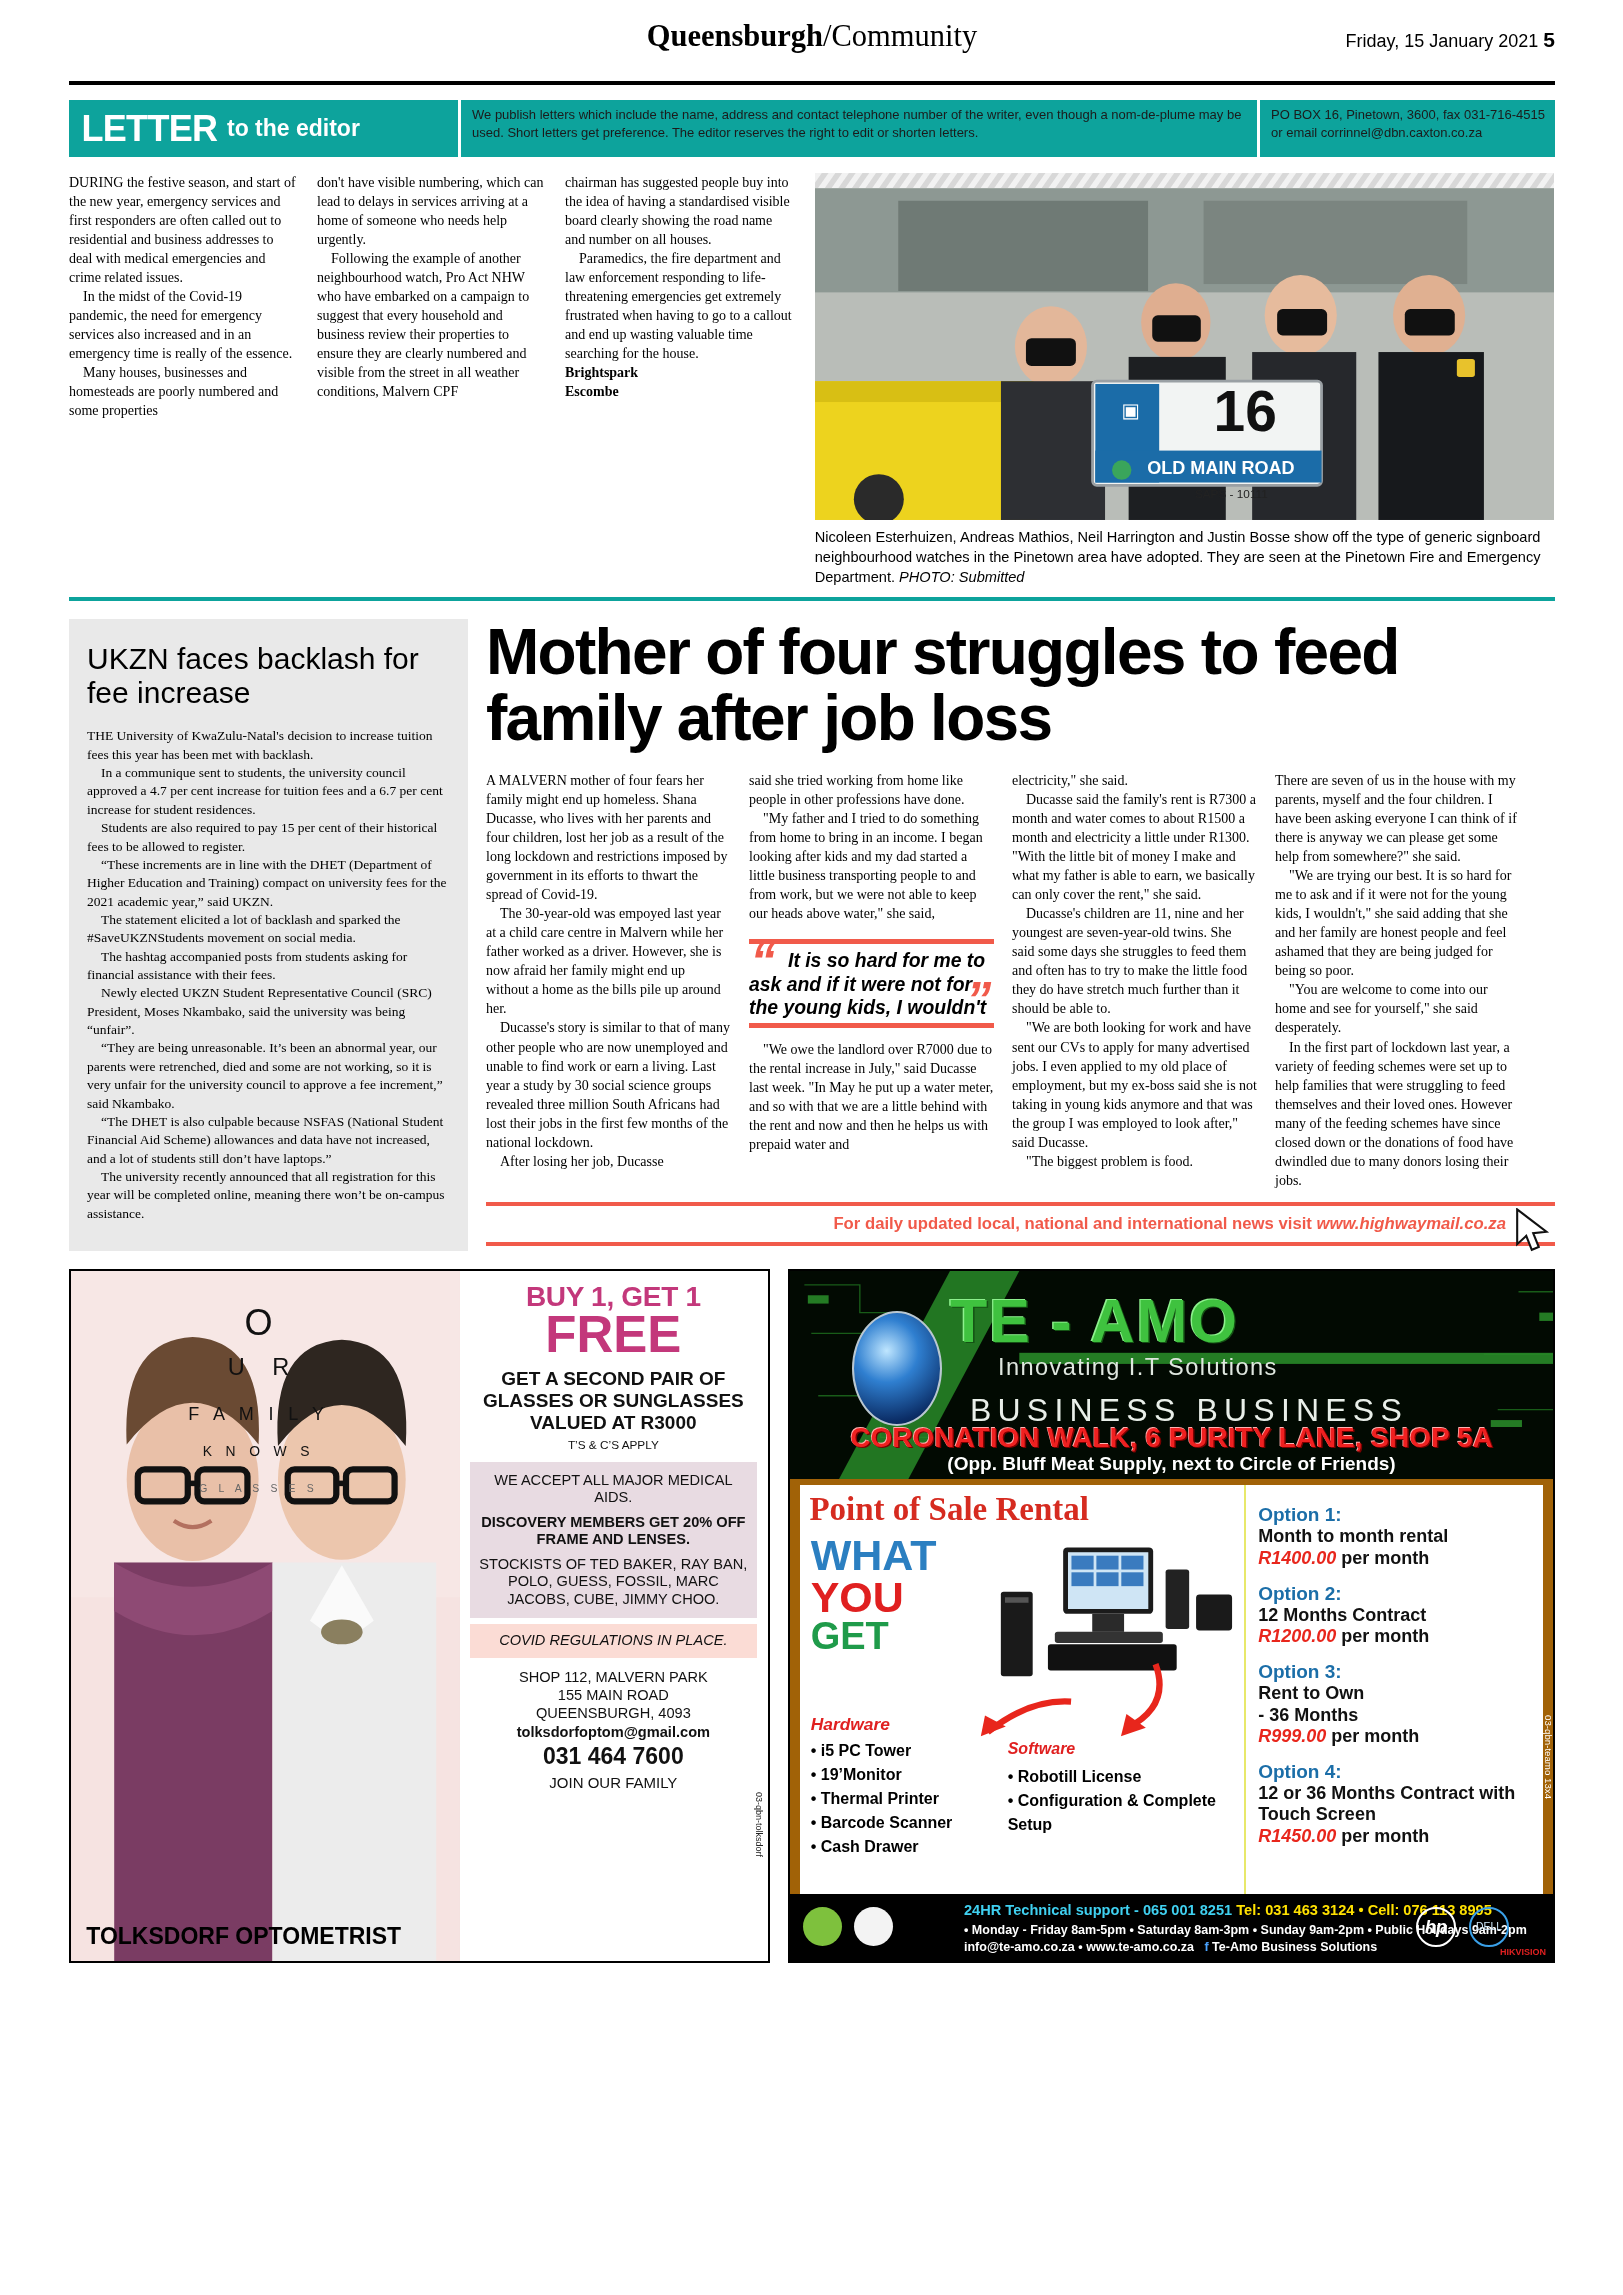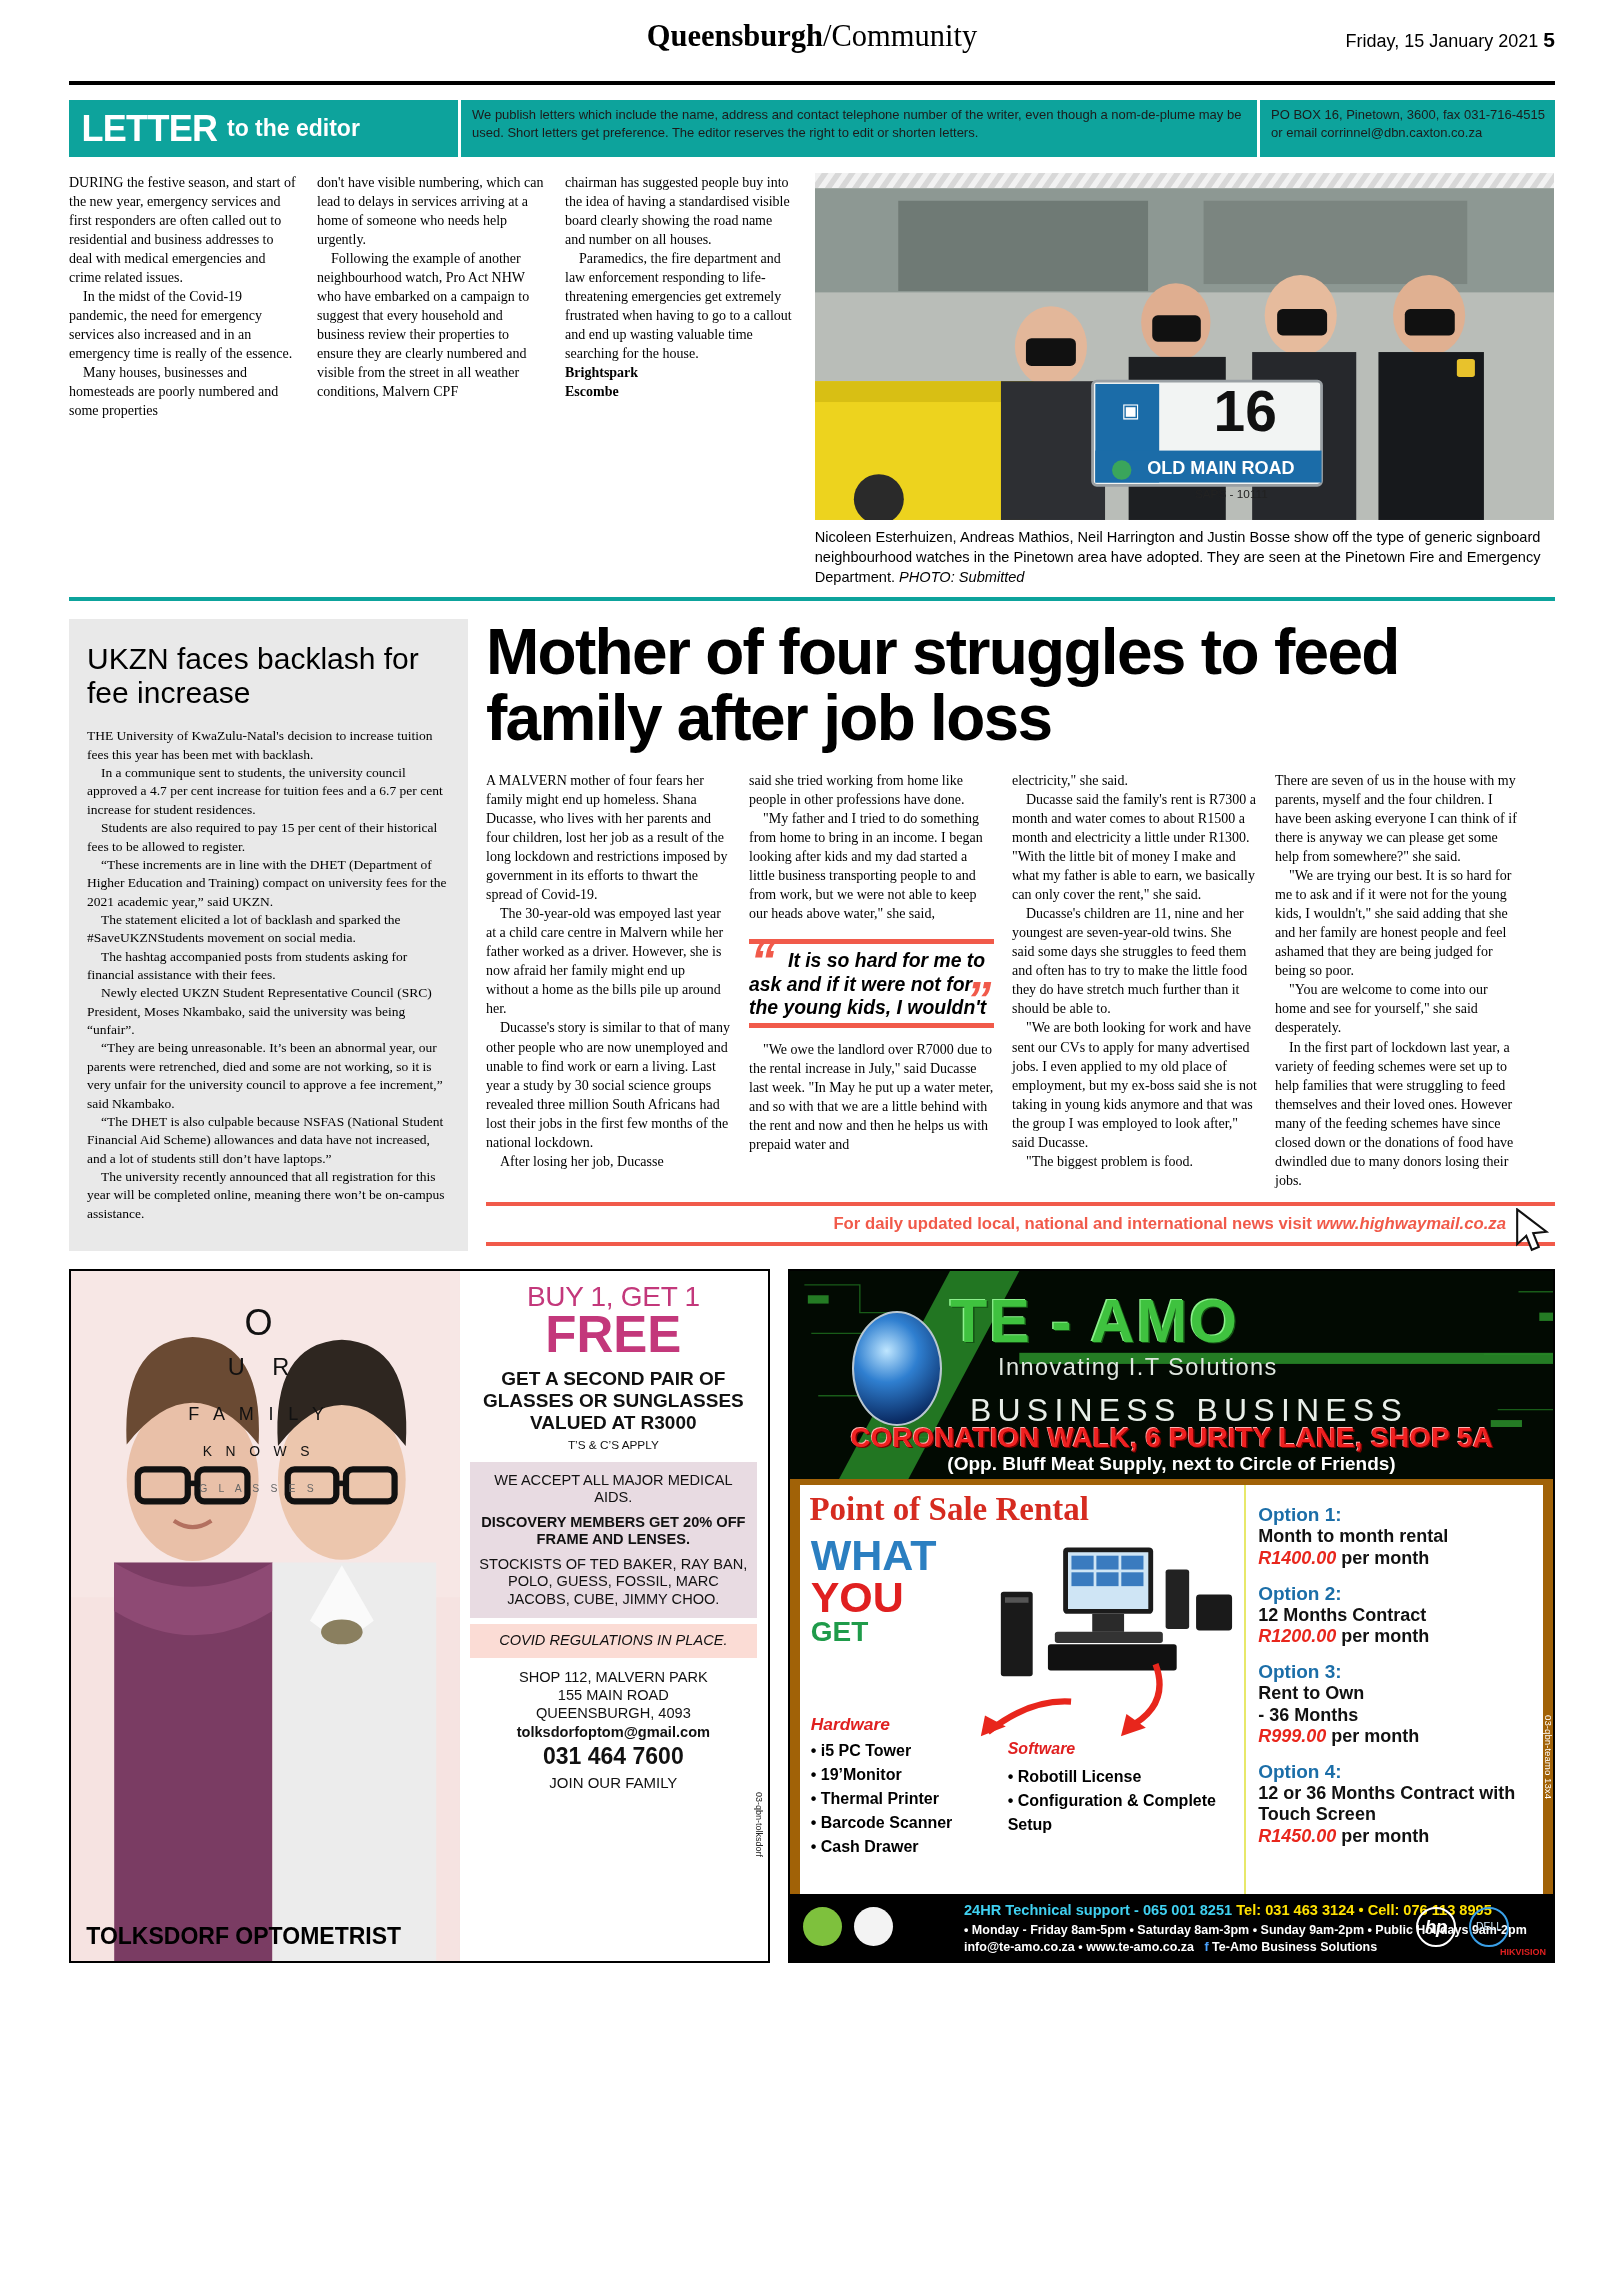--- a/index.html
+++ b/index.html
@@ -121,21 +121,21 @@
   
   .ads { display: flex; gap: 18px; margin-top: 18px; }
 
   .ad-optom {
     width: 701px; border: 2.1px solid #000; background: #fff;
     display: flex; position: relative; height: 694px;
   }
   .optom-img { width: 389px; position: relative; background: #f3dede; overflow: hidden; }
   .optom-right { flex: 1; padding: 9.7px 11px 7px 9.7px; text-align: center;
     font-family: "Liberation Sans", sans-serif; }
-  .o-buy { font-size: 28px; font-weight: normal; color: #c3387b; letter-spacing: -0.3px; }
+  .o-buy { font-size: 28px; font-weight: bold; color: #c3387b; letter-spacing: -0.3px; }
   .o-free { font-size: 51px; font-weight: bold; color: #c3387b; line-height: 0.95; margin-top: -1.4px; }
   .o-sub { font-size: 19px; font-weight: bold; color: #111; line-height: 1.16; margin-top: 8.3px; }
   .o-tc { font-size: 11.8px; color: #111; margin-top: 4.2px; }
   .o-block-pink { background: #e8dbe2; margin-top: 9.7px; padding: 9.7px 5.6px; }
   .o-accept { font-size: 14.6px; color: #111; line-height: 1.2; }
   .o-disc { font-size: 14.6px; font-weight: bold; color: #111; line-height: 1.2; margin-top: 7px; }
   .o-stock { font-size: 14.6px; color: #111; line-height: 1.2; margin-top: 7px; }
   .o-block-peach { background: #fbdcd5; margin-top: 6px; padding: 8.3px 5.6px; font-style: italic; }
   .o-covid { font-size: 14.6px; color: #111; line-height: 1.2; }
   .o-addr { font-size: 14.6px; color: #111; line-height: 1.25; margin-top: 9.7px; }
@@ -184,21 +184,21 @@
     font-family: "Liberation Sans", sans-serif; font-weight: bold; font-size: 19px; color: #fff;
   }
   .teamo-body { position: absolute; left: 9.7px; right: 9.7px; top: 214px; bottom: 67px; background: #fff; display: flex; }
   .tb-left { width: 444px; position: relative; padding: 5.6px 7px 7px 9.7px; }
   .pos-title {
     font-family: "Liberation Serif", serif; font-weight: bold; font-size: 33px; color: #d62b20;
   }
   .what-you-get { position: absolute; left: 11px; top: 49px; font-family: "Liberation Sans", sans-serif; font-weight: bold; line-height: 0.98; }
   .wyg-what { font-size: 43px; color: #2b7fc1; }
   .wyg-you  { font-size: 43px; color: #e02020; }
-  .wyg-get  { font-size: 28px; color: #1f9b4a; }
+  .wyg-get  { font-size: 38px; color: #1f9b4a; }
   .pos-photo {
     position: absolute; right: 5.6px; top: 43px; width: 250px; height: 180px;
   }
   .hw-head { position: absolute; left: 11px; top: 229px; font-family:"Liberation Sans", sans-serif; font-style: italic; font-weight: bold; font-size: 17.4px; color:#e02020; }
   .hw-list { position: absolute; left: 11px; top: 254px; font-family:"Liberation Sans", sans-serif; font-weight: bold; font-size: 16px; line-height: 1.5; list-style: none; }
   .hw-list li::before { content: "• "; }
   .sw-head { position: absolute; left: 208px; top: 255px; font-family:"Liberation Sans", sans-serif; font-style: italic; font-weight: bold; font-size: 16px; color:#e02020; }
   .sw-list { position: absolute; left: 208px; top: 280px; font-family:"Liberation Sans", sans-serif; font-weight: bold; font-size: 16px; line-height: 1.5; list-style: none; }
   .sw-list li::before { content: "• "; }
   .tb-right { flex: 1; border-left: 2.1px solid #e8e86a; padding: 19.4px 7px 7px 12.5px; position: relative; }

